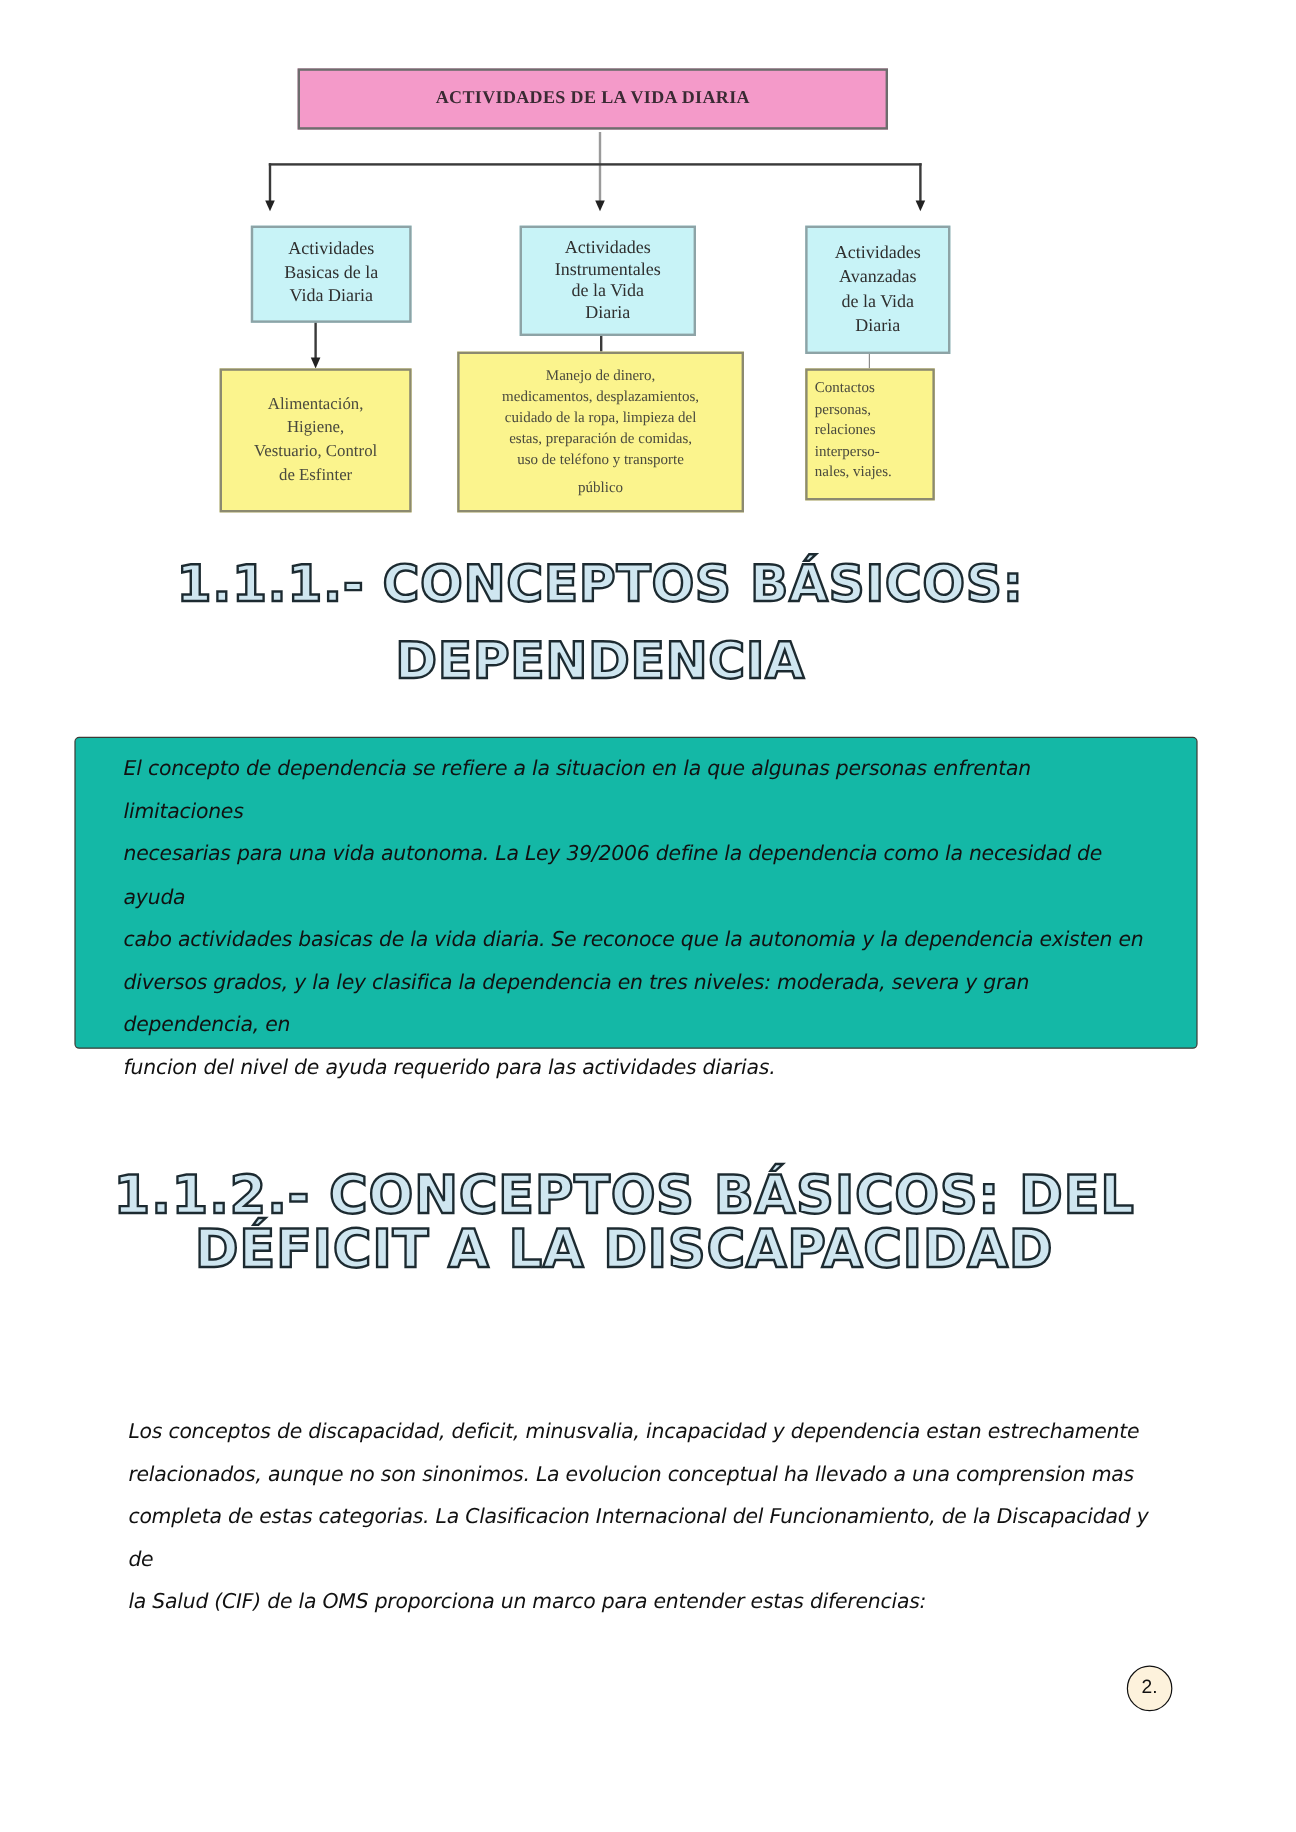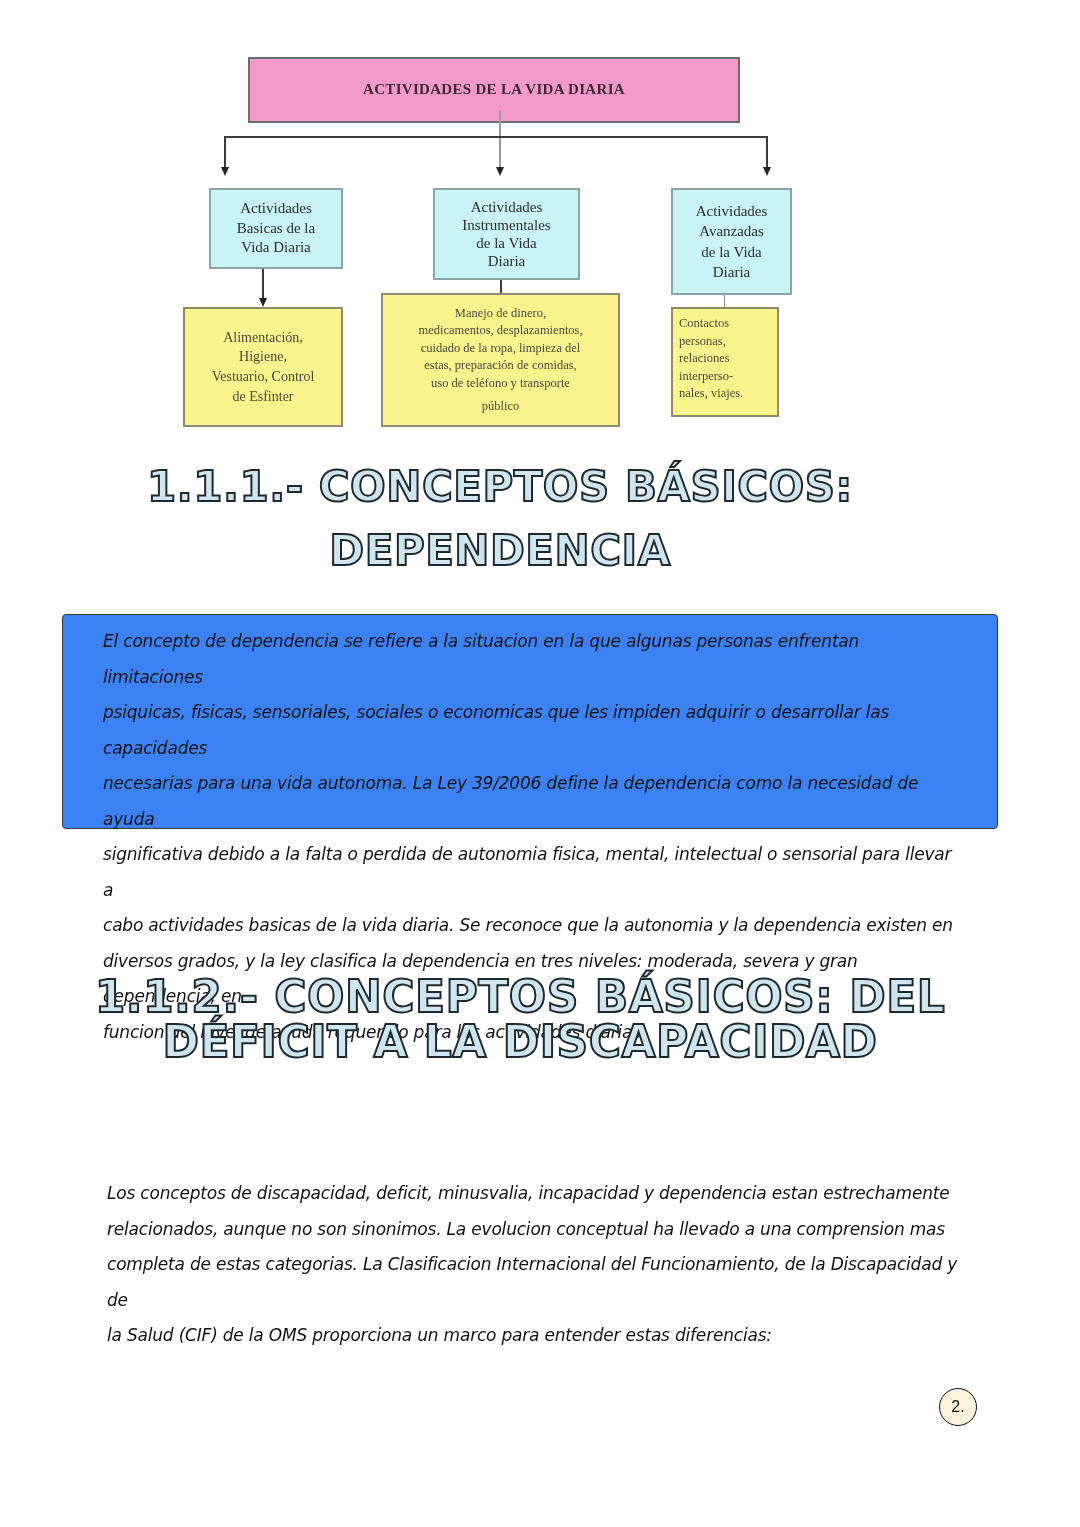--- a/index.html
+++ b/index.html
@@ -16,34 +16,34 @@
   .line { position: absolute; background: #3a3a3a; }
   .arrow { position: absolute; width: 0; height: 0; border-left: 4px solid transparent; border-right: 4px solid transparent; border-top: 9px solid #222; }
 
   
   .heading { position: absolute; left: 0; width: 1000px; text-align: center; font-family: "DejaVu Sans", sans-serif; font-weight: bold;
              color: #cfe6f0; -webkit-text-stroke: 2px #1c2a30; letter-spacing: 0.5px; line-height: 1; }
   .h1 { font-size: 42px; }
   .h2 { font-size: 44px; }
 
   
-  .note-box { position: absolute; left: 62px; top: 614px; width: 936px; height: 215px; box-sizing: border-box; background: #3b82f6;
+  .note-box { position: absolute; left: 62px; top: 614px; width: 936px; height: 260px; box-sizing: border-box; background: #14b8a6;
               border: 1.5px solid #3b3b35; border-radius: 4px; padding: 9px 44px 0 40px; }
   .hand { font-family: "DejaVu Sans", sans-serif; font-style: italic; font-size: 17px; color: #111; line-height: 35.5px; margin: 0; letter-spacing: -0.2px; }
 
   .para { position: absolute; left: 107px; top: 1176px; width: 860px; }
 
   .page-num { position: absolute; left: 939px; top: 1388px; width: 38px; height: 38px; box-sizing: border-box; border-radius: 50%; background: #fdf2dc;
               border: 1.5px solid #111; display: flex; align-items: center; justify-content: center; font-family: "Liberation Sans", sans-serif; font-size: 16px; color: #111; }
 </style>
 </head>
 <body>
 
 <div class="diagram">
-  <div class="dbox pink" style="left:248px;top:57px;width:492px;height:66px;">
+  <div class="dbox pink" style="left:248px;top:57px;width:492px;height:51px;">
     <span>ACTIVIDADES DE LA VIDA DIARIA</span>
   </div>
 
   <div class="line" style="left:499px;top:110px;width:2px;height:60px;background:#9a9a9a;"></div>
   <div class="line" style="left:224px;top:136px;width:544px;height:2px;"></div>
   <div class="line" style="left:224px;top:136px;width:2px;height:33px;"></div>
   <div class="line" style="left:766px;top:136px;width:2px;height:33px;"></div>
   <div class="arrow" style="left:221px;top:167px;"></div>
   <div class="arrow" style="left:496px;top:167px;"></div>
   <div class="arrow" style="left:763px;top:167px;"></div>
@@ -104,23 +104,21 @@
       <div>nales, viajes.</div>
     </div>
   </div>
 </div>
 
 <div class="heading h1" style="top:466px;">1.1.1.- CONCEPTOS BÁSICOS:</div>
 <div class="heading h1" style="top:530px;">DEPENDENCIA</div>
 
 <div class="note-box">
   <p class="hand">El concepto de dependencia se refiere a la situacion en la que algunas personas enfrentan limitaciones</p>
-  <p class="hand">psiquicas, fisicas, sensoriales, sociales o economicas que les impiden adquirir o desarrollar las capacidades</p>
   <p class="hand">necesarias para una vida autonoma. La Ley 39/2006 define la dependencia como la necesidad de ayuda</p>
-  <p class="hand">significativa debido a la falta o perdida de autonomia fisica, mental, intelectual o sensorial para llevar a</p>
   <p class="hand">cabo actividades basicas de la vida diaria. Se reconoce que la autonomia y la dependencia existen en</p>
   <p class="hand">diversos grados, y la ley clasifica la dependencia en tres niveles: moderada, severa y gran dependencia, en</p>
   <p class="hand">funcion del nivel de ayuda requerido para las actividades diarias.</p>
 </div>
 
 <div class="heading h2" style="top:955px;width:1040px;margin-top:20px;">1.1.2.- CONCEPTOS BÁSICOS: DEL</div>
 <div class="heading h2" style="top:1020px;width:1040px;">DÉFICIT A LA DISCAPACIDAD</div>
 
 <div class="para">
   <p class="hand">Los conceptos de discapacidad, deficit, minusvalia, incapacidad y dependencia estan estrechamente</p>

